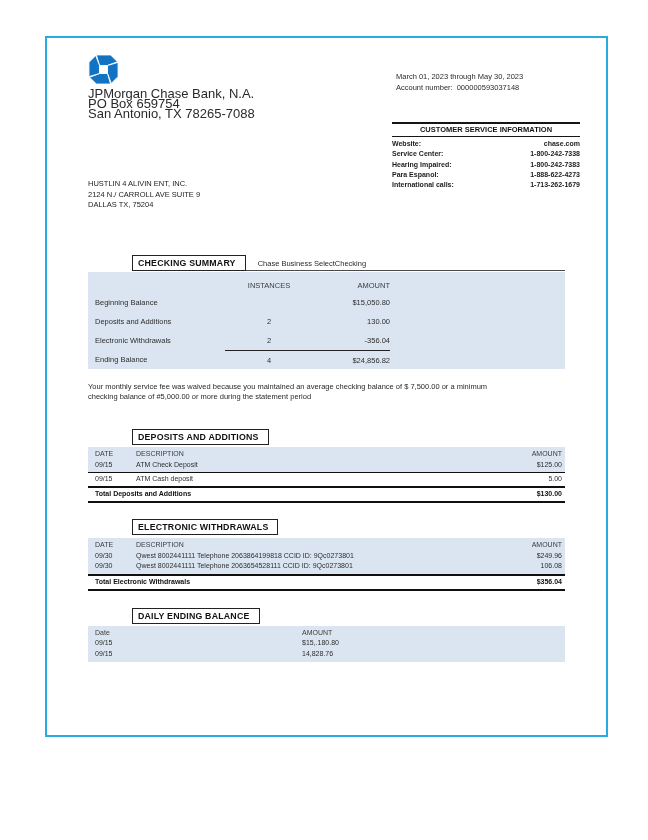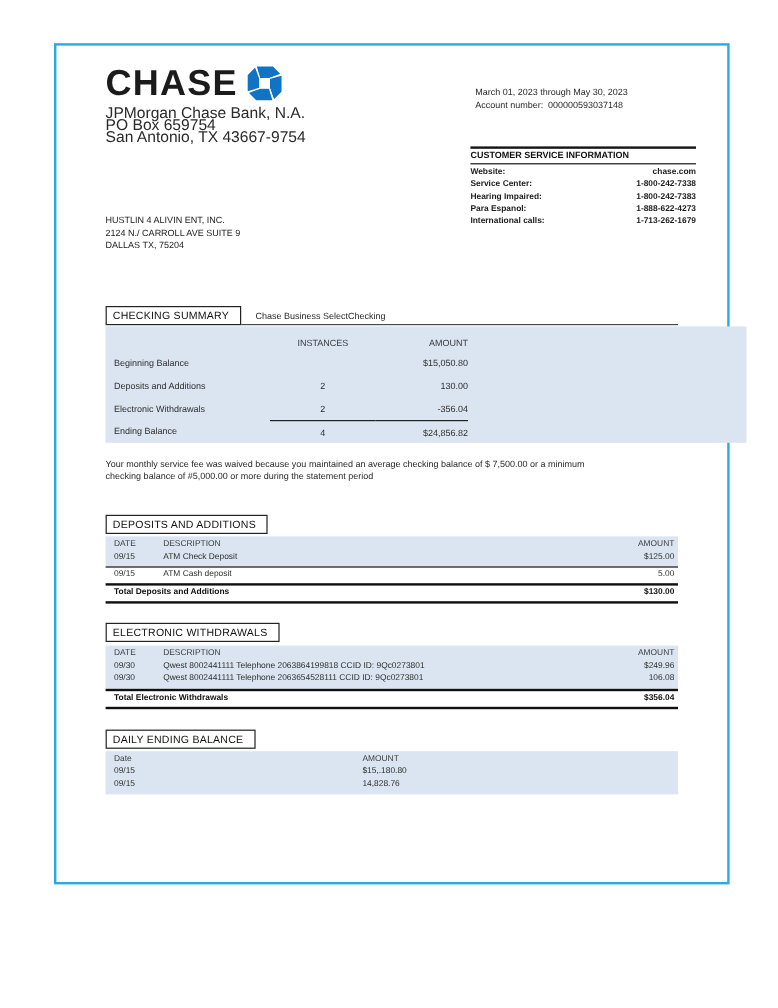--- a/index.html
+++ b/index.html
@@ -19,33 +19,33 @@
   .logo-block{left:41px;top:16px;display:flex;align-items:center;gap:7px;}
   .logo-text{font-size:30px;font-weight:bold;letter-spacing:1px;color:#1b1b1b;line-height:1;}
   .logo-icon{width:31px;height:31px;display:block;}
   .bank-address{left:41px;top:51px;font-size:13px;line-height:10px;color:#2a2a2a;}
   .header-right{left:349px;top:33px;font-size:7.5px;line-height:11px;color:#2a2a2a;}
   .acct-row{display:flex;}
   .acct-row .num{margin-left:4px;}
 
   
   .cs-box{left:345px;top:84px;width:188px;border-top:2px solid #151515;}
-  .cs-title{font-weight:bold;font-size:7.5px;color:#111;padding:1px 0 2px 0;border-bottom:1.6px solid #151515;}
+  .cs-title{text-align:center;font-weight:bold;font-size:7.5px;color:#111;padding:1px 0 2px 0;border-bottom:1.6px solid #151515;}
   .cs-rows{padding-top:2px;}
   .cs-row{display:flex;justify-content:space-between;font-size:7px;font-weight:bold;line-height:10.3px;color:#1c1c1c;}
 
   .customer-block{left:41px;top:141px;font-size:7.5px;line-height:10.5px;color:#222;}
 
   
-  .section-box{border:1.7px solid #222;font-weight:normal;font-size:8.8px;color:#111;padding:2px 9px 2px 5px;background:#fff;display:inline-block;letter-spacing:0.2px;}
+  .section-box{border:1.7px solid #222;font-weight:bold;font-size:8.8px;color:#111;padding:2px 9px 2px 5px;background:#fff;display:inline-block;letter-spacing:0.2px;margin-left:44px;}
   .summary-header{left:41px;top:217px;width:477px;display:flex;align-items:stretch;}
   .summary-sub{flex:1;border-bottom:1.4px solid #4a4a4a;padding:0 0 2px 12px;font-size:7.5px;display:flex;align-items:flex-end;color:#2a2a2a;}
 
   
-  .summary-panel{left:41px;top:234px;width:534px;height:97px;background:var(--tableblue);padding-top:5px;font-size:7.5px;}
+  .summary-panel{left:41px;top:234px;width:477px;height:97px;background:var(--tableblue);padding-top:5px;font-size:7.5px;}
   .srow{display:grid;grid-template-columns:137px 88px 77px 1fr;align-items:center;height:19px;}
   .srow.hdr{height:16px;color:#3c3c3c;}
   .srow>.c-label{padding-left:7px;}
   .srow>.c-inst{text-align:center;}
   .srow>.c-amt{text-align:right;}
   .srow.ending>.c-inst,.srow.ending>.c-amt{border-top:1.4px solid #222;height:100%;display:flex;align-items:center;}
   .srow.ending>.c-inst{justify-content:center;}
   .srow.ending>.c-amt{justify-content:flex-end;}
 
   .fee-note{left:41px;top:344px;width:492px;font-size:7.5px;line-height:10px;color:#2a2a2a;}
@@ -75,34 +75,33 @@
   .drow>.dd{padding-left:7px;}
   .drow.hdr{color:#3c3c3c;}
 </style>
 </head>
 <body>
 
 <div class="canvas">
   <div class="frame">
 
     <div class="abs logo-block">
-      <div class="logo-text">CHASE</div>
       <svg class="logo-icon" viewBox="0 0 100 100">
         <g fill="#1173C4" stroke="#ffffff" stroke-width="3" stroke-linejoin="miter">
           <polygon points="27,3 73,3 95,25 63,37 37,37"></polygon>
           <polygon points="97,27 97,73 75,95 63,63 63,37"></polygon>
           <polygon points="73,97 27,97 5,75 37,63 63,63"></polygon>
           <polygon points="3,73 3,27 25,5 37,37 37,63"></polygon>
         </g>
       </svg>
     </div>
     <div class="abs bank-address">
       <div>JPMorgan Chase Bank, N.A.</div>
       <div>PO Box 659754</div>
-      <div>San Antonio, TX 43667-9754</div>
+      <div>San Antonio, TX 78265-7088</div>
     </div>
 
     <div class="abs header-right">
       <div>March 01, 2023 through May 30, 2023</div>
       <div class="acct-row">
         <span>Account number:</span>
         <span class="num">000000593037148</span>
       </div>
     </div>
 

